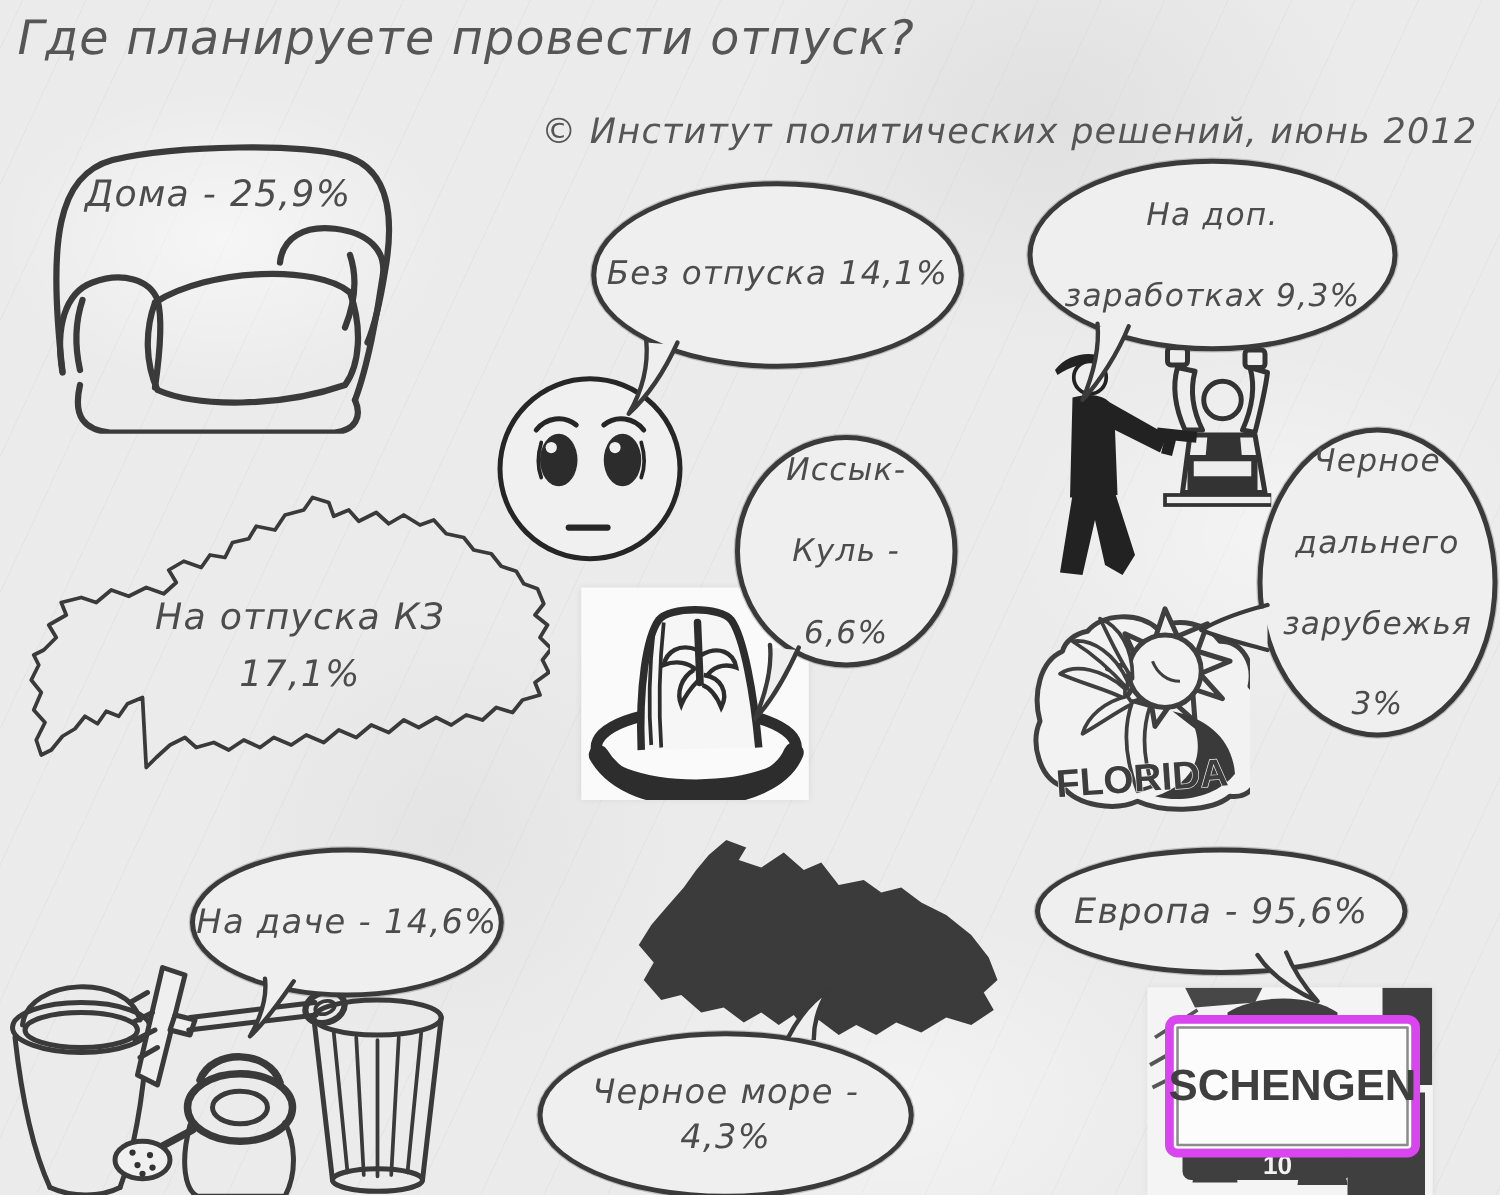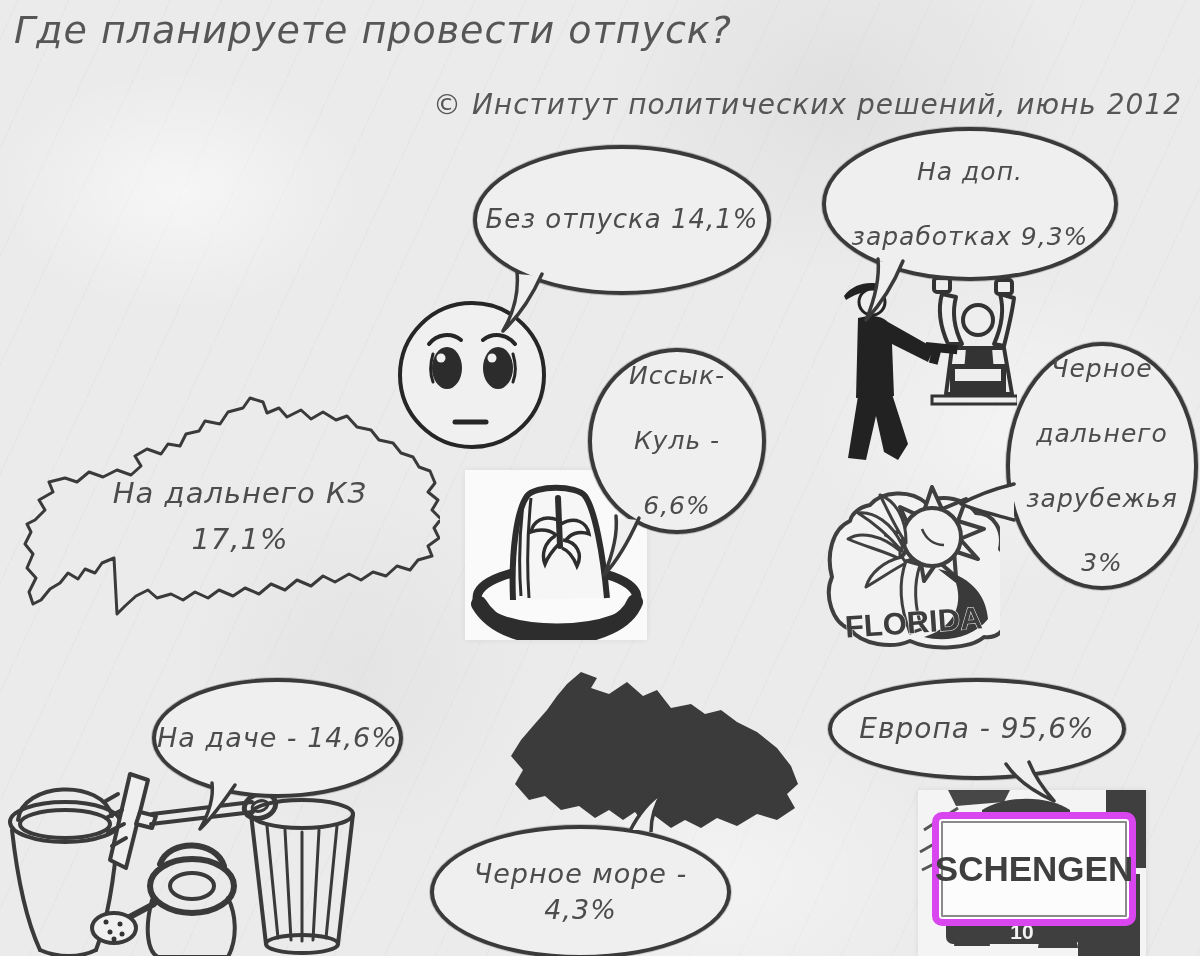--- a/index.html
+++ b/index.html
@@ -45,20 +45,32 @@
   }
 </style>
 </head>
 <body>
 
 <div id="canvas">
 
   <div class="title hand">Где планируете провести отпуск?</div>
   <div class="credit hand">© Институт политических решений, июнь 2012</div>
 
+  <div class="icon" style="left:28px;top:112px;width:320px;height:235px;">
+    <svg width="320" height="235" viewBox="0 0 320 235" fill="none" stroke="#3a3a3a" stroke-width="5" stroke-linecap="round" stroke-linejoin="round">
+      <path d="M22,185 C10,80 18,28 62,16 C110,4 220,2 252,14 C282,25 288,60 280,105 C276,130 271,150 266,162"></path>
+      <path d="M196,98 C198,78 216,68 240,71 C266,74 282,88 278,110 C274,138 266,182 256,208"></path>
+      <path d="M252,92 C258,110 256,130 248,150"></path>
+      <path d="M22,186 C16,150 24,122 46,114 C70,105 92,112 98,128 C102,142 100,170 96,198"></path>
+      <path d="M38,128 C32,146 32,166 36,184"></path>
+      <path d="M96,130 C140,102 226,100 252,122 C262,150 260,180 248,196 C196,214 130,214 98,200 C88,178 88,152 96,130"></path>
+      <path d="M36,196 C30,222 40,232 60,234 L240,234 C256,232 262,222 256,208"></path>
+    </svg>
+    <div class="sofa-label hand">Дома - 25,9%</div>
+  </div>
 
   <div class="bubble hand b1">
     <span>Без отпуска 14,1%</span>
   </div>
   <svg class="tail" style="left:497px;top:268px;" width="56" height="66" viewBox="0 0 56 66">
     <path d="M20,6 C22,26 16,44 6,62 C22,48 36,26 44,8 Z" fill="#efefef" stroke="none"></path>
     <path d="M20,4 C22,26 16,46 6,63 M6,63 C22,48 36,26 45,6" fill="none" stroke="#3a3a3a" stroke-width="3.5" stroke-linecap="round"></path>
   </svg>
 
   <div class="icon" style="left:395px;top:296px;width:155px;height:158px;">
@@ -106,21 +118,21 @@
       <rect x="100" y="82" width="9" height="13" fill="#222" transform="rotate(14 100 82)"></rect>
       <path d="M26,128 L60,126 L76,176 L66,192 L52,184 L44,148 L34,192 L16,190 Z" fill="#222"></path>
     </svg>
   </div>
 
   <div class="icon" style="left:5px;top:382px;width:435px;height:243px;">
     <svg width="435" height="243" viewBox="0 0 435 243" fill="none" stroke="#3a3a3a" stroke-width="3" stroke-linejoin="round">
       <path d="M30,138 L40,128 L34,118 L48,110 L44,100 L60,96 L72,100 L84,90 L98,95 L112,88 L126,93 L136,84 L130,74 L142,67 L156,72 L163,62 L175,64 L181,52 L194,49 L200,39 L215,42 L223,30 L238,26 L245,16 L258,20 L262,31 L274,26 L282,35 L296,28 L306,37 L318,30 L331,38 L342,34 L352,45 L366,48 L374,58 L388,61 L396,71 L408,75 L414,85 L425,89 L430,101 L423,110 L433,118 L427,128 L436,137 L429,146 L434,156 L423,164 L427,174 L413,178 L405,188 L392,184 L381,194 L368,190 L356,198 L344,192 L330,200 L318,194 L306,204 L292,198 L280,208 L266,202 L254,212 L240,206 L228,214 L214,208 L203,216 L190,210 L178,218 L166,212 L152,216 L143,208 L131,214 L120,224 L112,232 L109,176 L97,181 L90,191 L80,187 L73,197 L63,191 L55,201 L45,207 L36,218 L28,222 L24,210 L31,196 L22,186 L28,172 L20,162 L26,150 L22,142 Z"></path>
     </svg>
     <div class="map-label hand">
-      <span>На дальнего КЗ</span><br>
+      <span>На отпуска КЗ</span><br>
       <span>17,1%</span>
     </div>
   </div>
 
   <div class="bubble hand b3">
     <span>Иссык-</span>
     <span>Куль -</span>
     <span>6,6%</span>
   </div>
   <svg class="tail" style="left:598px;top:512px;" width="48" height="66" viewBox="0 0 48 66">

